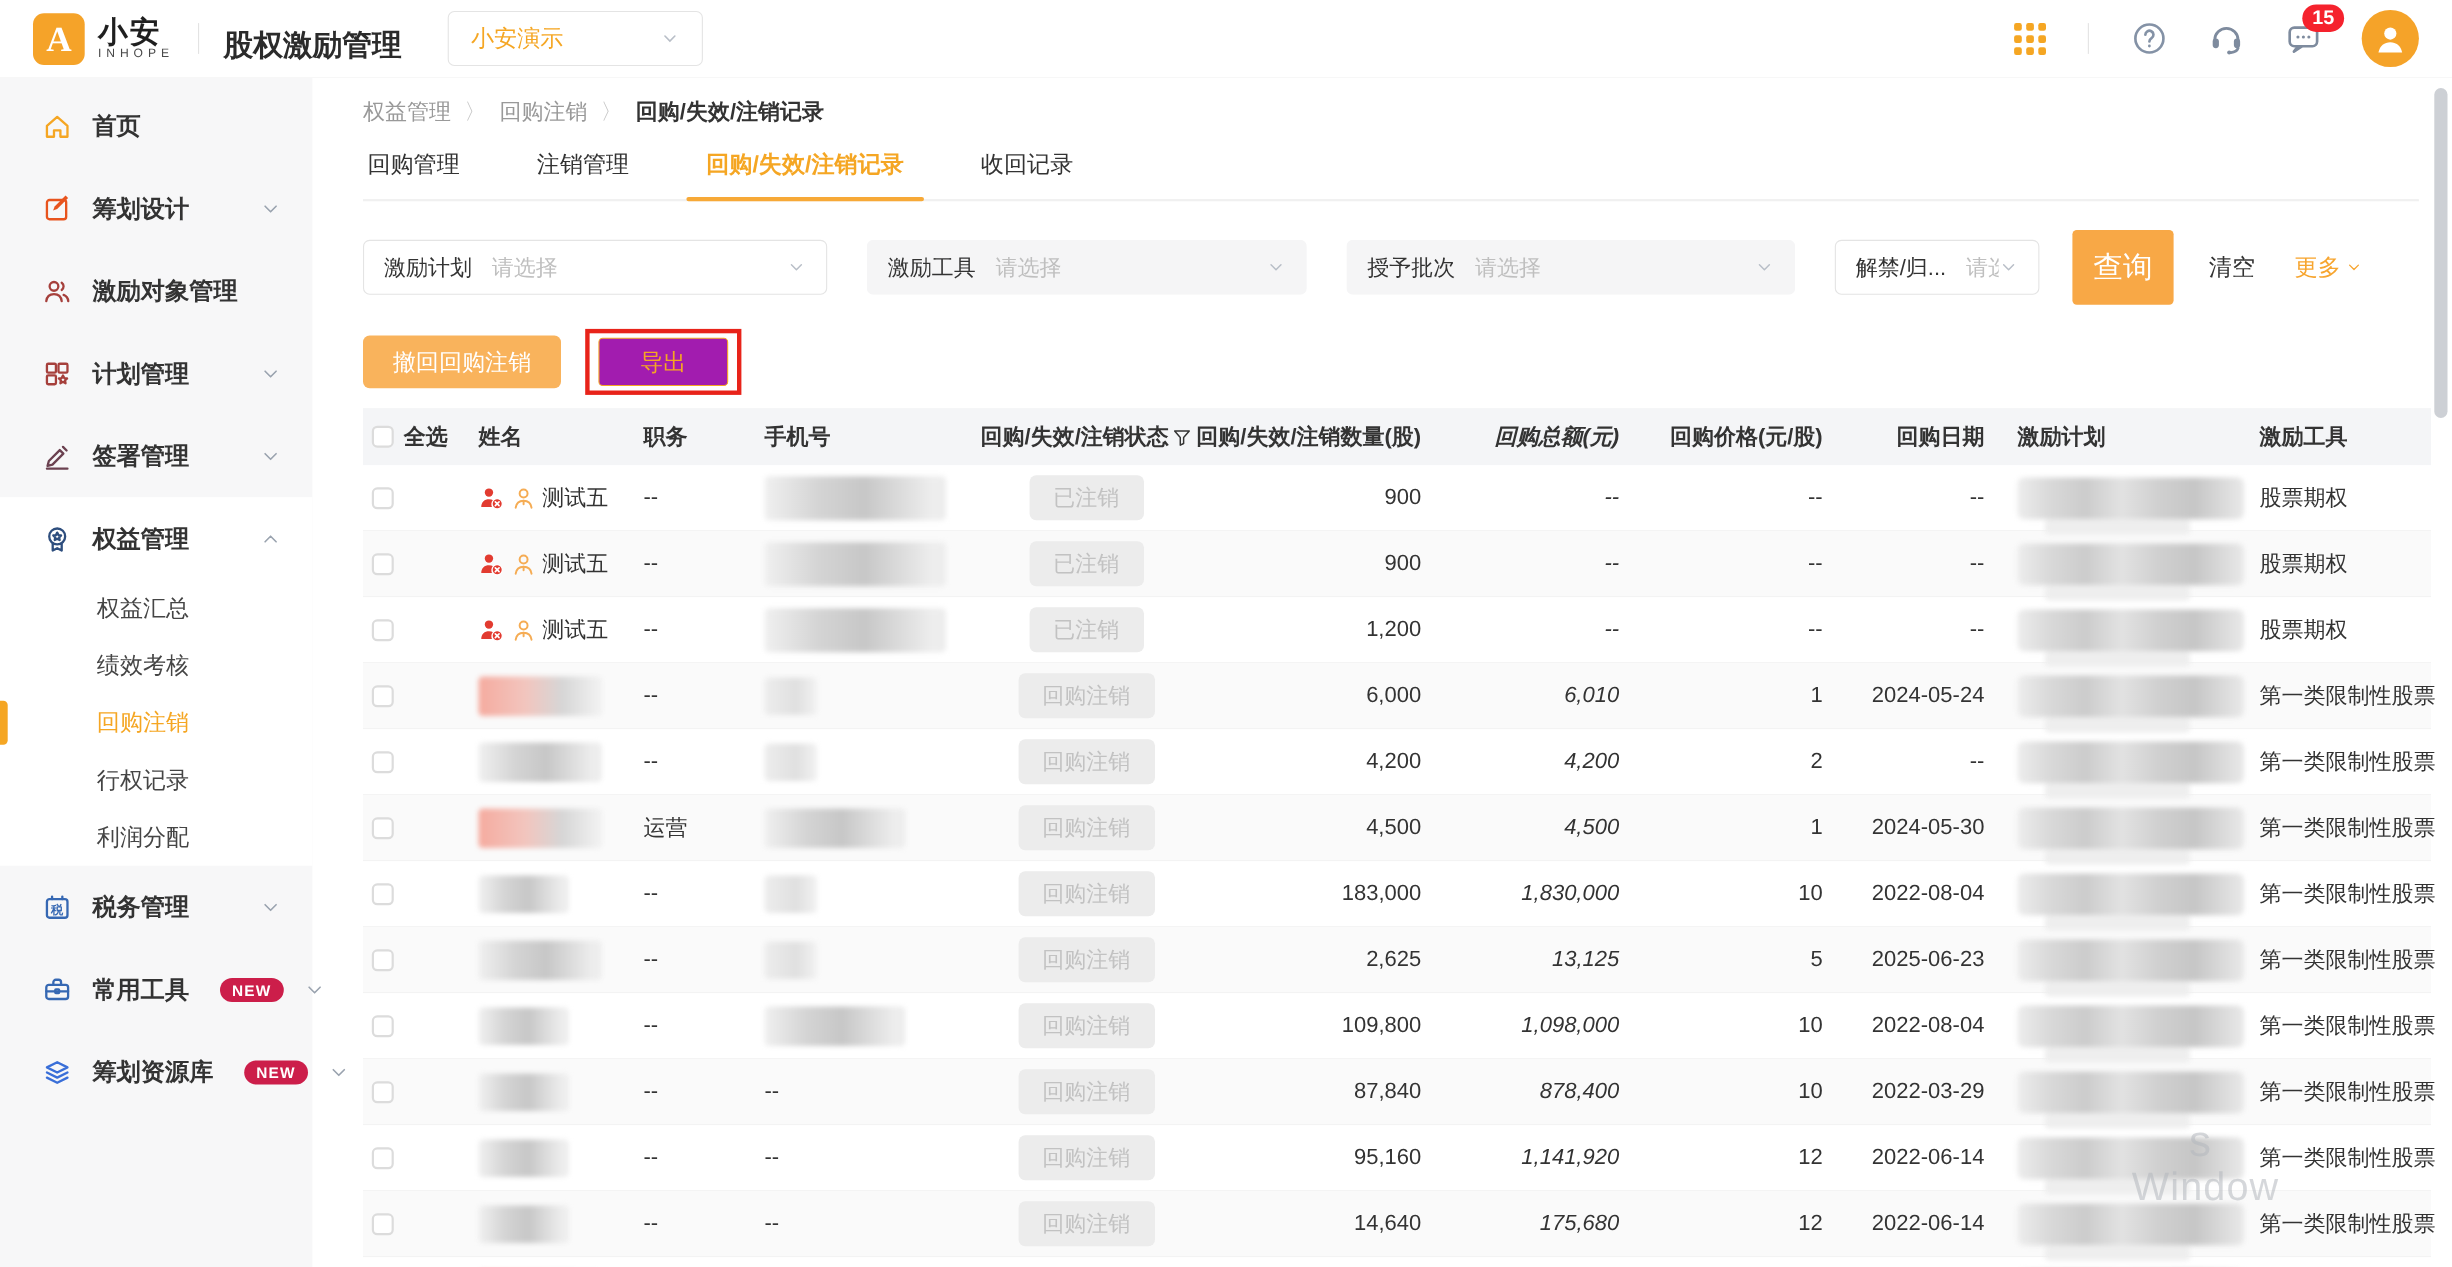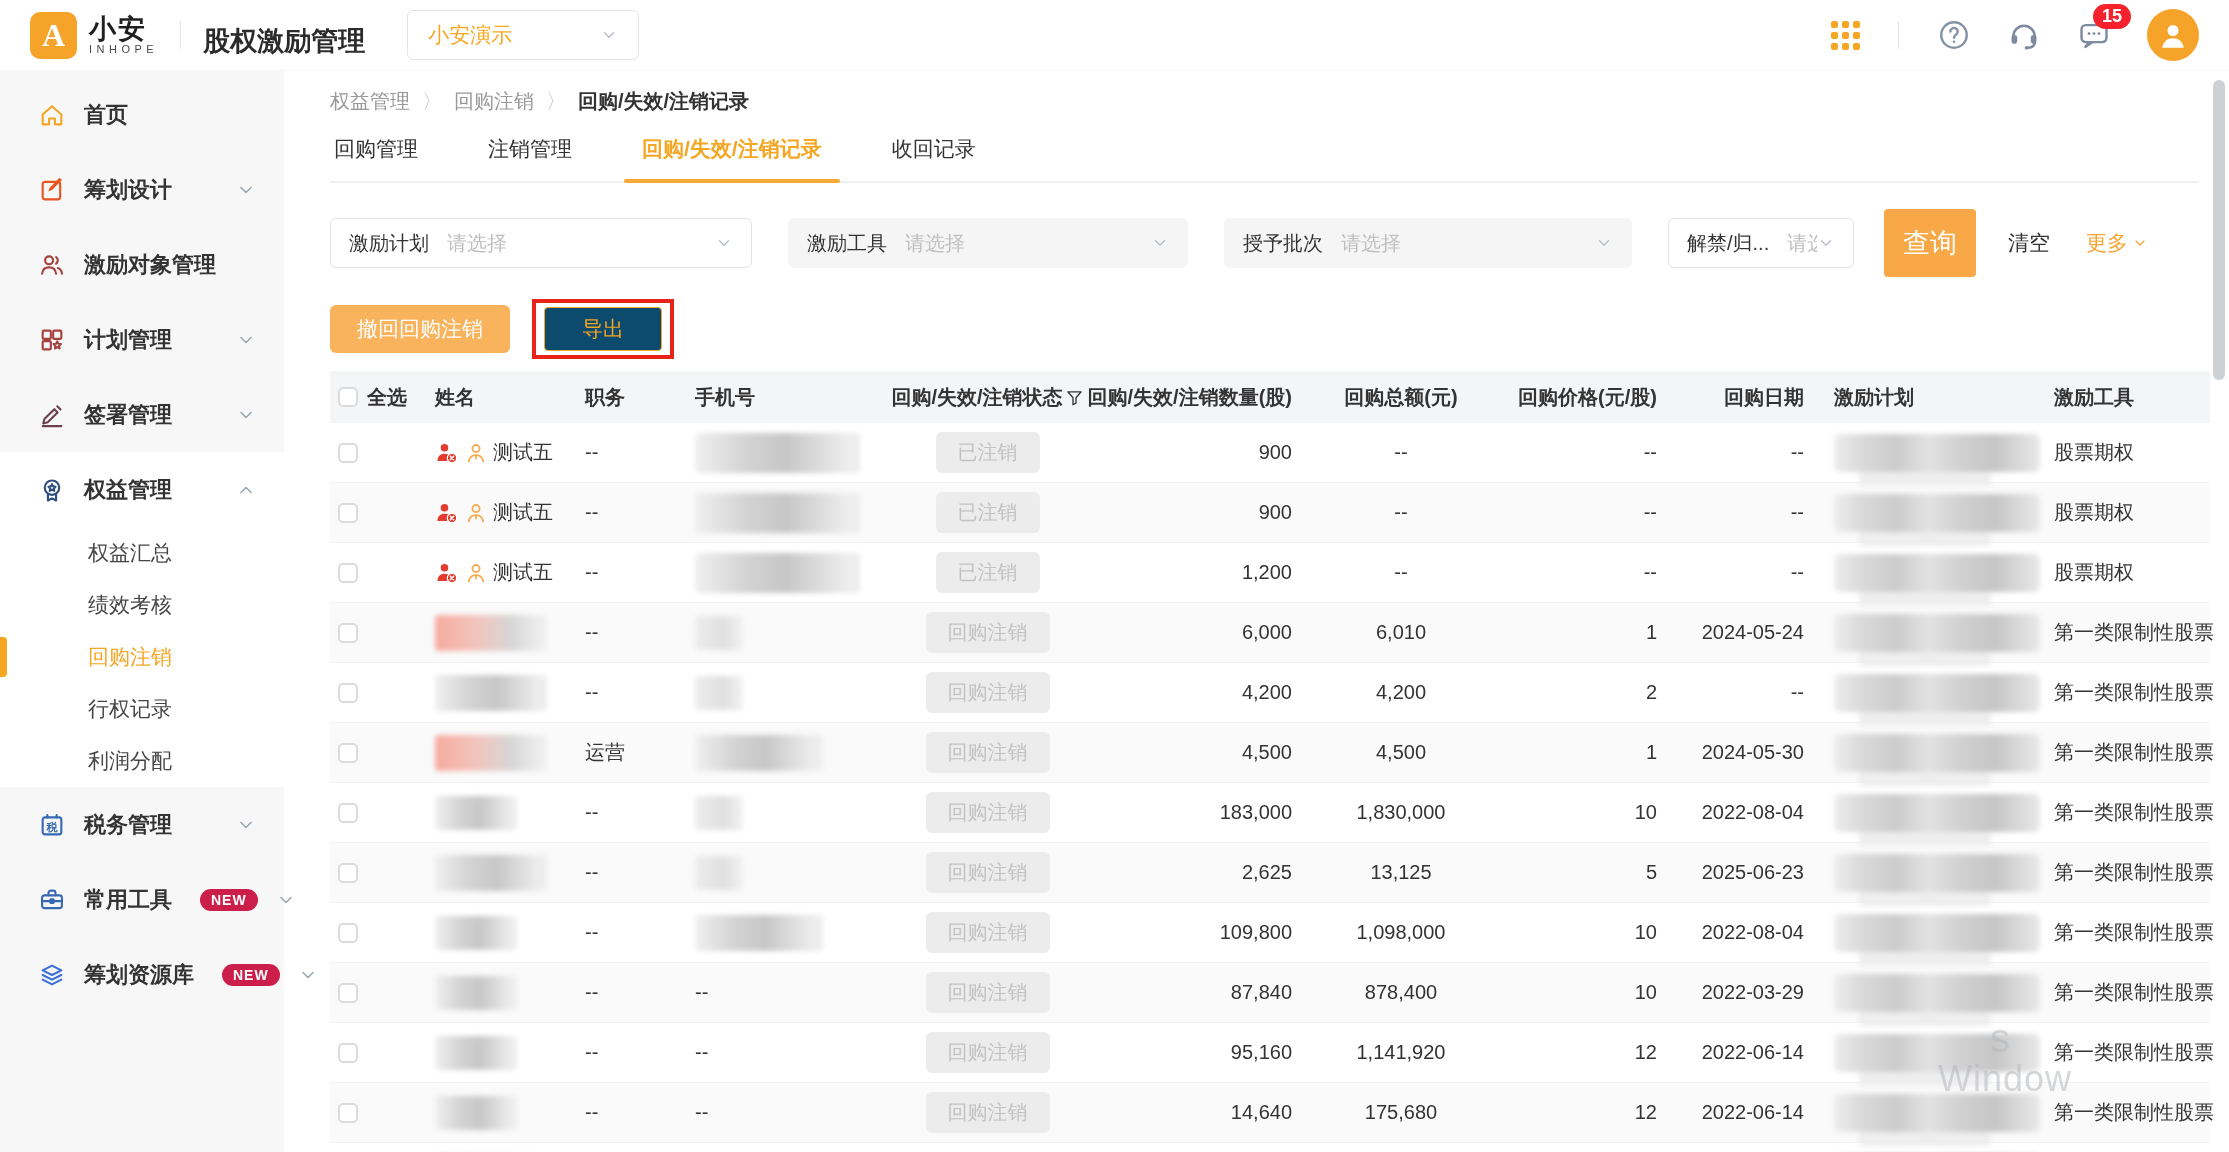--- a/index.html
+++ b/index.html
@@ -81,38 +81,38 @@
     display:flex; align-items:center; justify-content:center; cursor:pointer; margin-left:-6px; flex-shrink:0;}
   .lnk-clear { font-size:21px; color:#333; margin-left:-4px; cursor:pointer; flex-shrink:0;}
   .lnk-more { font-size:21px; color:#F7A52F; display:flex; align-items:center; gap:4px; cursor:pointer; flex-shrink:0;}
   .lnk-more svg { width:16px; height:16px; }
 
   
   .toolbar { display:flex; align-items:center; gap:22px; margin-top:26px; height:52px; }
   .btn-withdraw { height:48px; padding:0 27px; background:#F9B35C; border-radius:6px; color:#fff;
     font-size:21px; display:flex; align-items:center; cursor:pointer; }
   .export-highlight { border:4px solid #E8231A; padding:4px 8px; display:flex; }
-  .btn-export { width:118px; height:44px; background:#0c4a6e; border:1px solid #F5A623; border-radius:4px;
+  .btn-export { width:118px; height:44px; background:#a21caf; border:1px solid #F5A623; border-radius:4px;
     color:#F5A623; font-size:21px; display:flex; align-items:center; justify-content:center; cursor:pointer; }
 
   
   .table { margin-top:16px; width:1880px; position:relative; }
   .thead { display:flex; align-items:center; height:52px; background:#f4f5f7; font-weight:700;
     font-size:20px; color:#333; }
   .trow { display:flex; align-items:center; height:60px; border-bottom:1px solid #f2f2f2; background:#fff; }
   .trow.alt { background:#fafafa; }
   .cell { padding:0 10px; flex-shrink:0; white-space:nowrap; overflow:visible; font-size:20px;
     display:flex; align-items:center; }
   .col-select{width:95px; padding-left:8px; gap:9px;}
   .col-name{width:150px; gap:5px;}
   .col-title{width:110px;}
   .col-phone{width:185px;}
   .col-status{width:235px; justify-content:center;}
   .col-qty{width:215px; justify-content:flex-end; padding-right:28px;}
-  .col-total{width:180px; justify-content:center; padding-right:28px;}
+  .col-total{width:180px; justify-content:flex-end; padding-right:28px;font-style:italic;}
   .col-price{width:185px; justify-content:flex-end; padding-right:28px;}
   .col-date{width:135px; justify-content:flex-end; padding-right:16px;}
   .col-plan{width:230px; padding-left:14px;}
   .col-tool{width:160px; padding:0 4px;}
   .cb { width:20px; height:20px; border:2px solid #dcdcdc; border-radius:5px; background:#fff;
     flex-shrink:0; cursor:pointer; }
   .badge-status { background:#ececec; color:#c2c2c2; border-radius:6px; padding:7px 22px;
     font-size:20px; }
   .p-icon { width:24px; height:24px; display:inline-flex; }
   .p-icon svg { width:24px; height:24px; }

